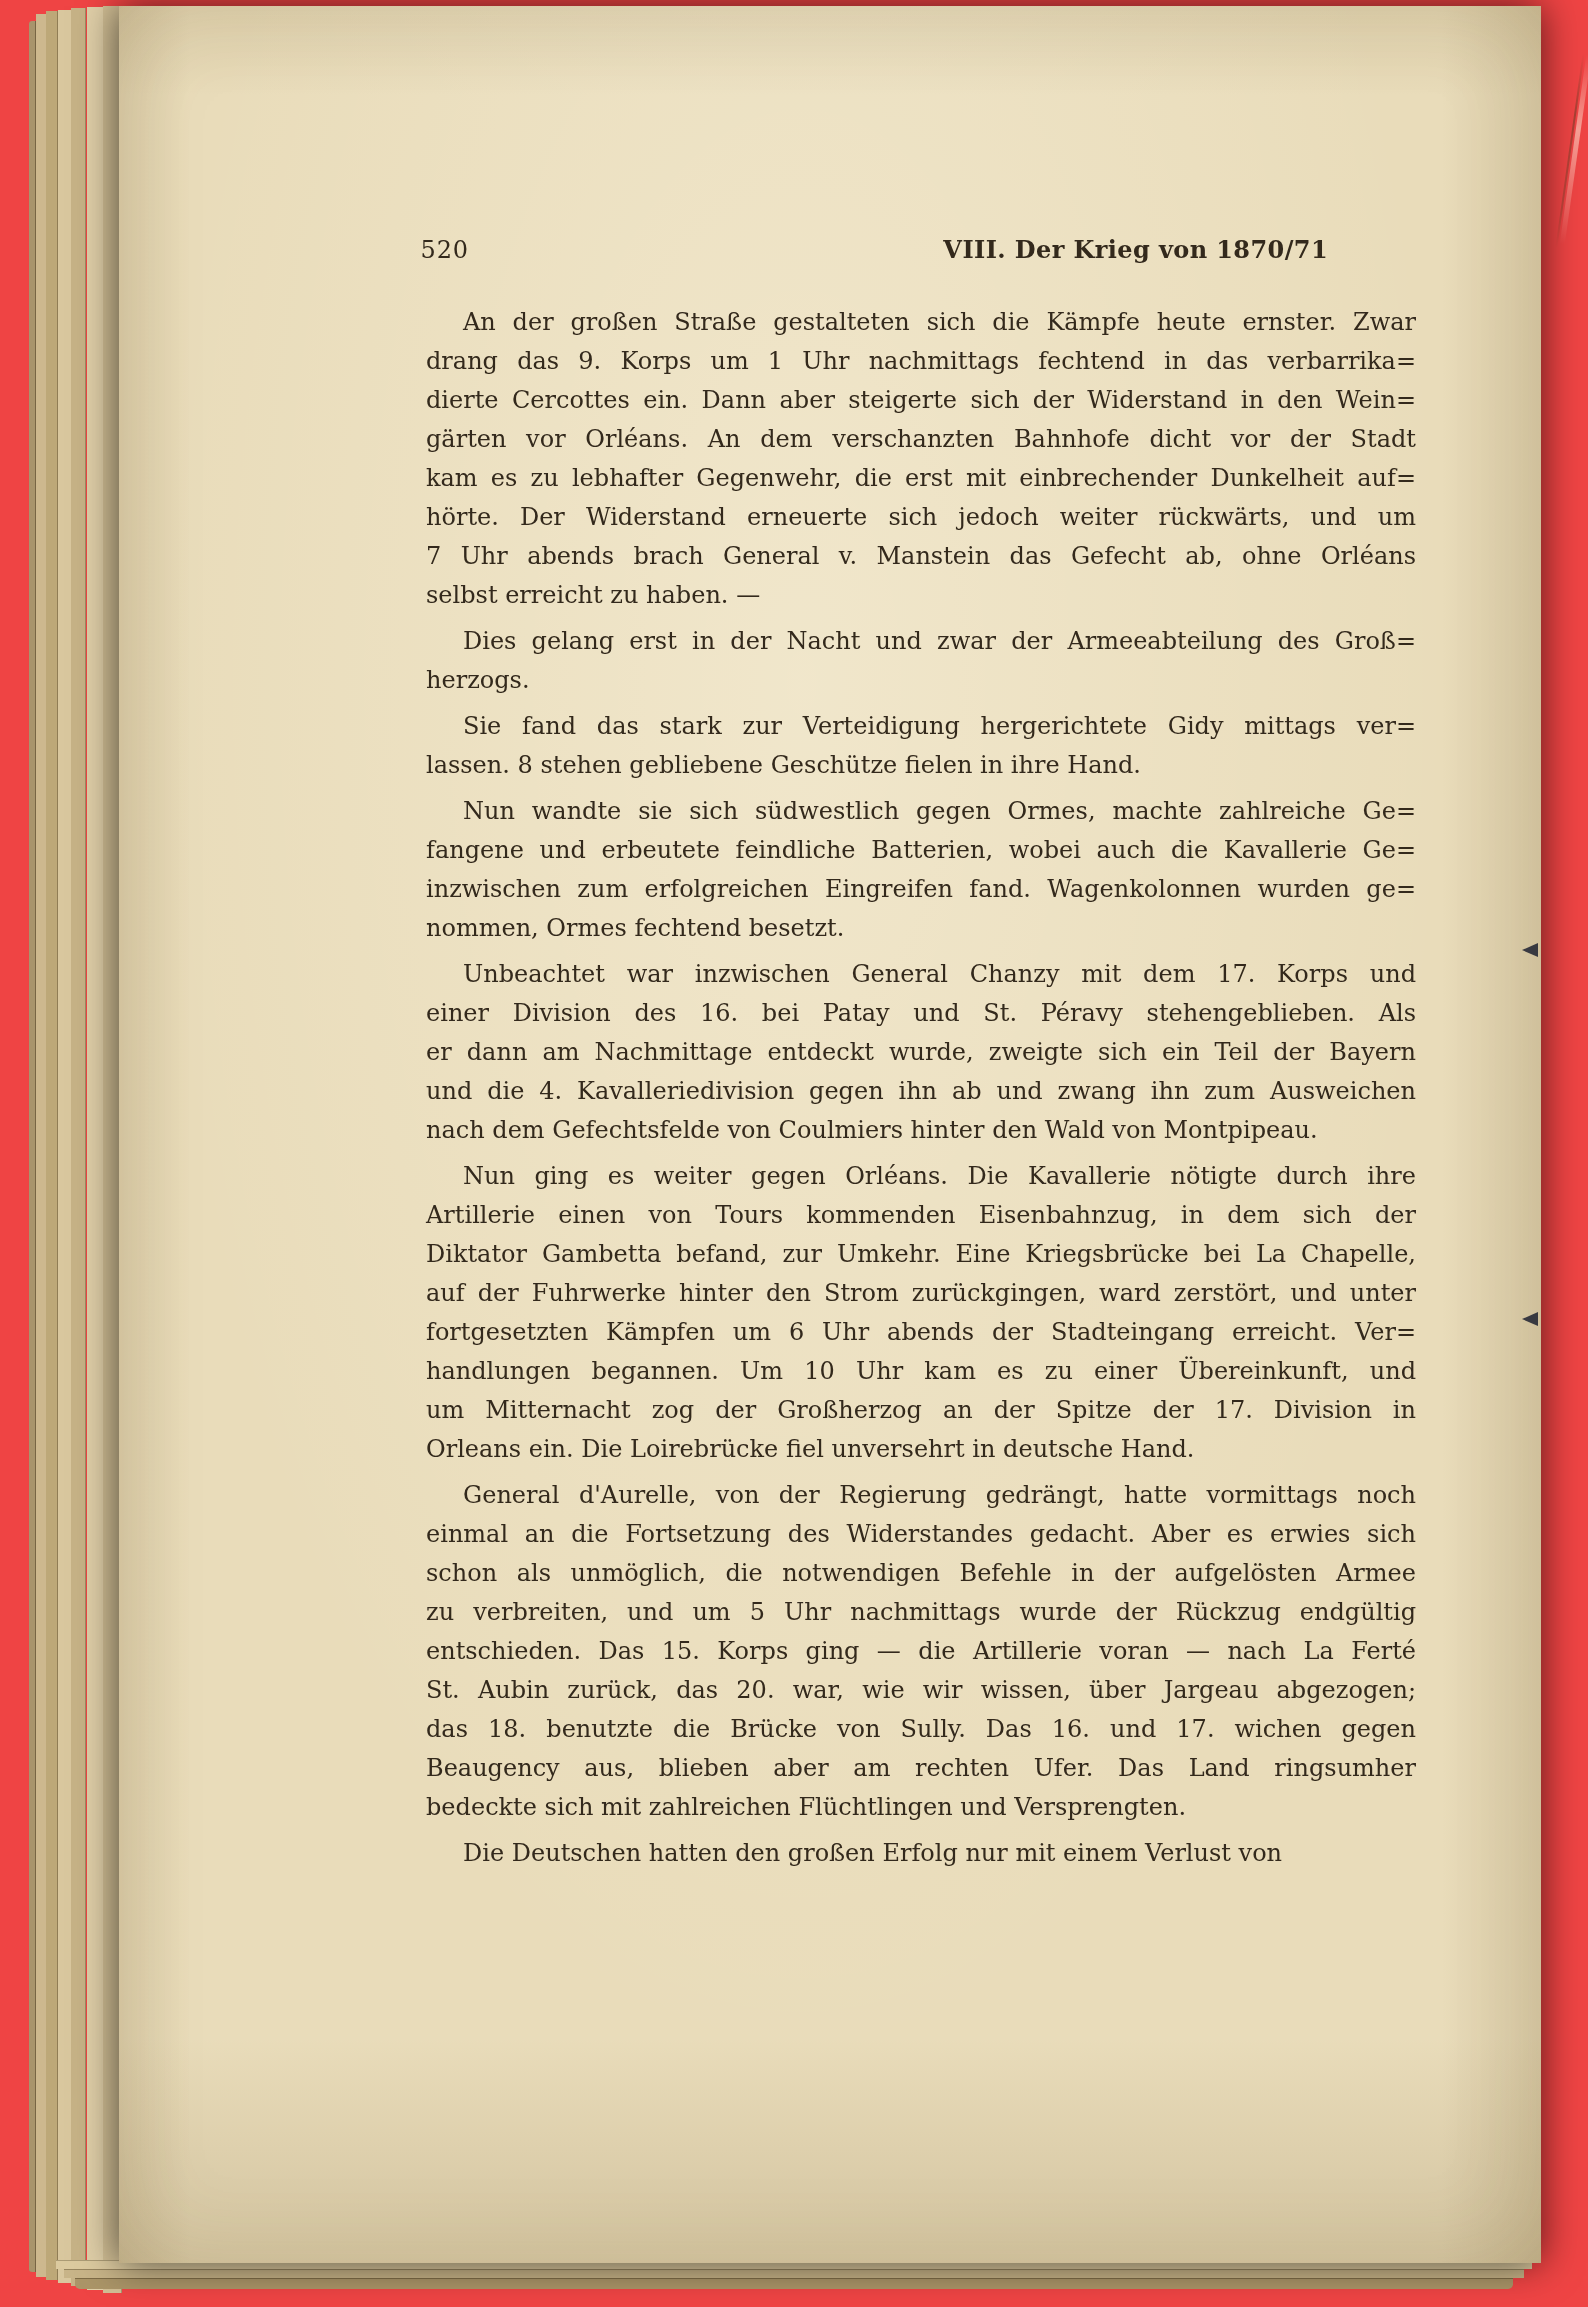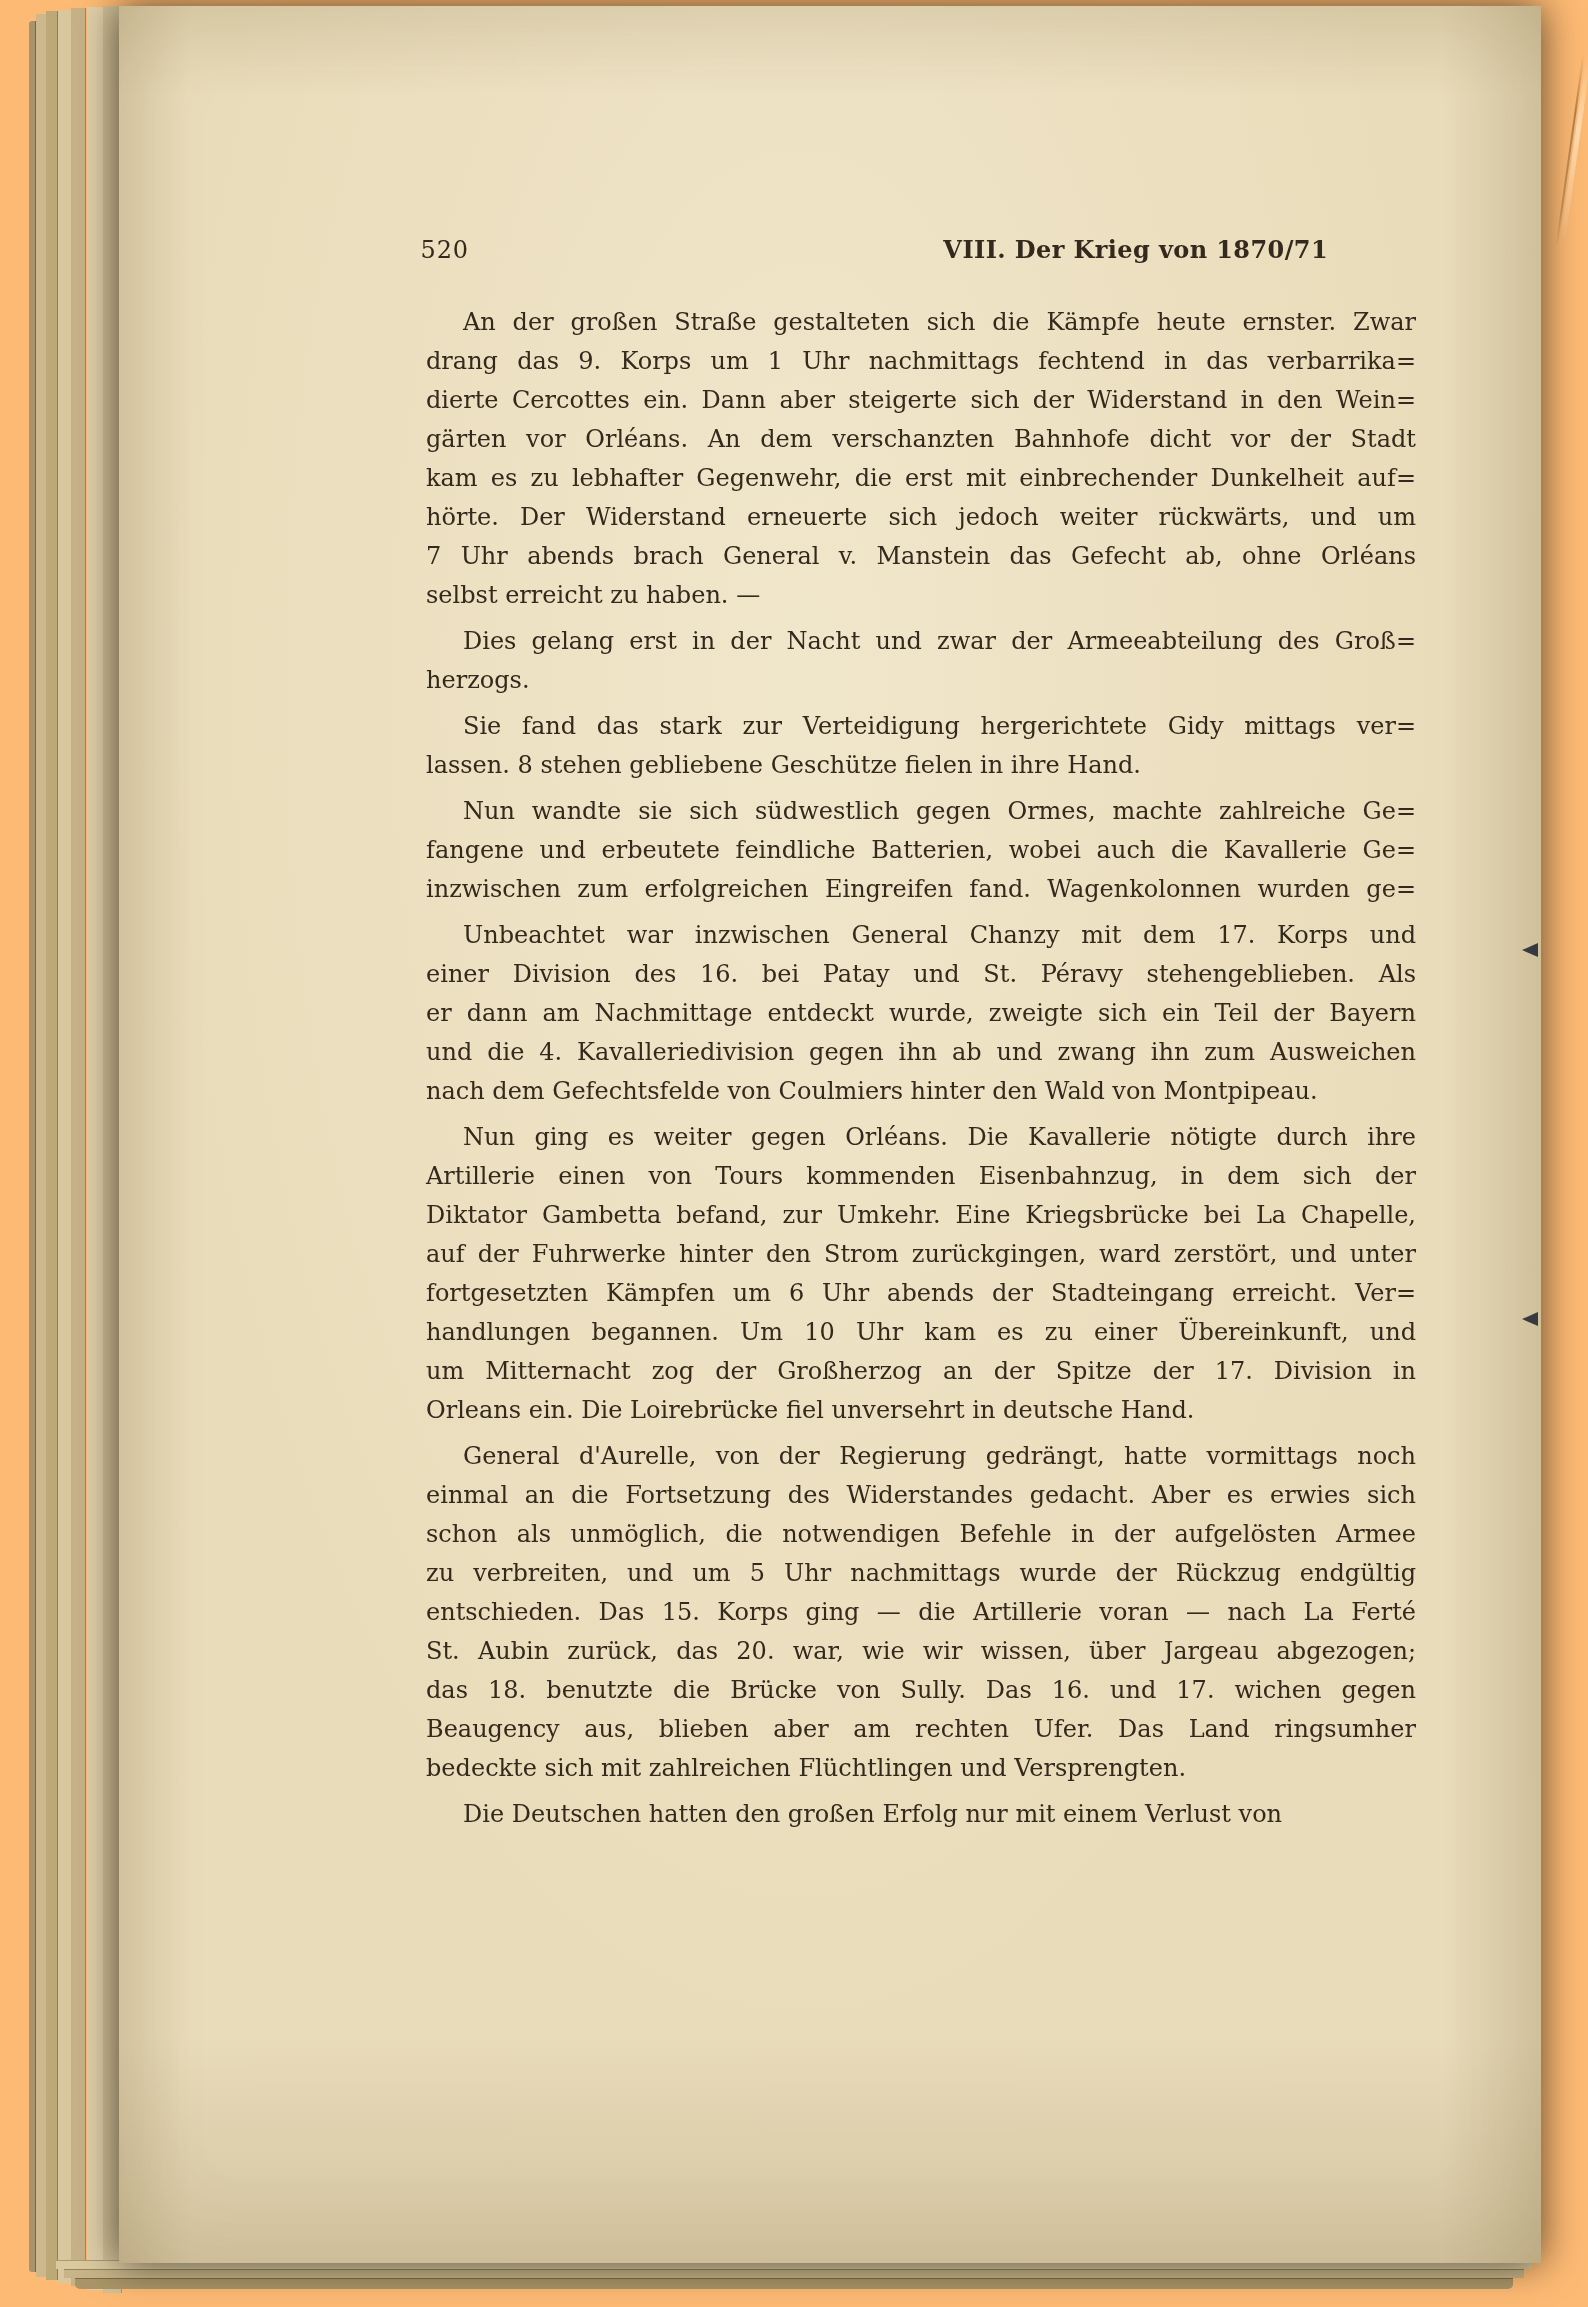--- a/index.html
+++ b/index.html
@@ -1,19 +1,19 @@
 <!DOCTYPE html>
 <html style="font-size:12.7px"><head>
 <meta charset="utf-8">
 <style>
   html,body{margin:0;padding:0;background:#121217;}
   .scan{
     position:relative;
     width:1588px;height:2307px;
-    background:#fdba74;
+    background:#ef4444;
     overflow:hidden;
     font-family:"DejaVu Serif", serif;
   }
   
   .edge{position:absolute;}
   .edge-l1{left:29px;top:20.6px;bottom:35px;width:6.4px;background:#a8946c;border-right:0.8px solid rgba(60,45,20,.45);border-radius:3.2px 0 0 3.2px;}
   .edge-l2{left:36px;top:14.3px;bottom:30px;width:9.5px;background:#cdb88e;border-right:0.8px solid rgba(60,45,20,.35);}
   .edge-l3{left:46px;top:11px;bottom:27px;width:11px;background:#bda878;border-right:0.8px solid rgba(60,45,20,.35);}
   .edge-l4{left:58px;top:9.5px;bottom:24px;width:12.7px;background:#d9c79e;border-right:0.8px solid rgba(60,45,20,.3);}
   .edge-l5{left:71px;top:8px;bottom:20.6px;width:14.3px;background:#c6b286;border-right:0.8px solid rgba(60,45,20,.3);}
@@ -120,20 +120,21 @@
           <div class="line last">herzogs.</div>
         </div>
         <div class="para">
           <div class="line first">Sie fand das stark zur Verteidigung hergerichtete Gidy mittags ver=</div>
           <div class="line last">lassen. 8 stehen gebliebene Geschütze fielen in ihre Hand.</div>
         </div>
         <div class="para">
           <div class="line first">Nun wandte sie sich südwestlich gegen Ormes, machte zahlreiche Ge=</div>
           <div class="line">fangene und erbeutete feindliche Batterien, wobei auch die Kavallerie Ge=</div>
           <div class="line">inzwischen zum erfolgreichen Eingreifen fand. Wagenkolonnen wurden ge=</div>
+          <div class="line last">nommen, Ormes fechtend besetzt.</div>
         </div>
         <div class="para">
           <div class="line first">Unbeachtet war inzwischen General Chanzy mit dem 17. Korps und</div>
           <div class="line">einer Division des 16. bei Patay und St. Péravy stehengeblieben. Als</div>
           <div class="line">er dann am Nachmittage entdeckt wurde, zweigte sich ein Teil der Bayern</div>
           <div class="line">und die 4. Kavalleriedivision gegen ihn ab und zwang ihn zum Ausweichen</div>
           <div class="line last">nach dem Gefechtsfelde von Coulmiers hinter den Wald von Montpipeau.</div>
         </div>
         <div class="para">
           <div class="line first">Nun ging es weiter gegen Orléans. Die Kavallerie nötigte durch ihre</div>

